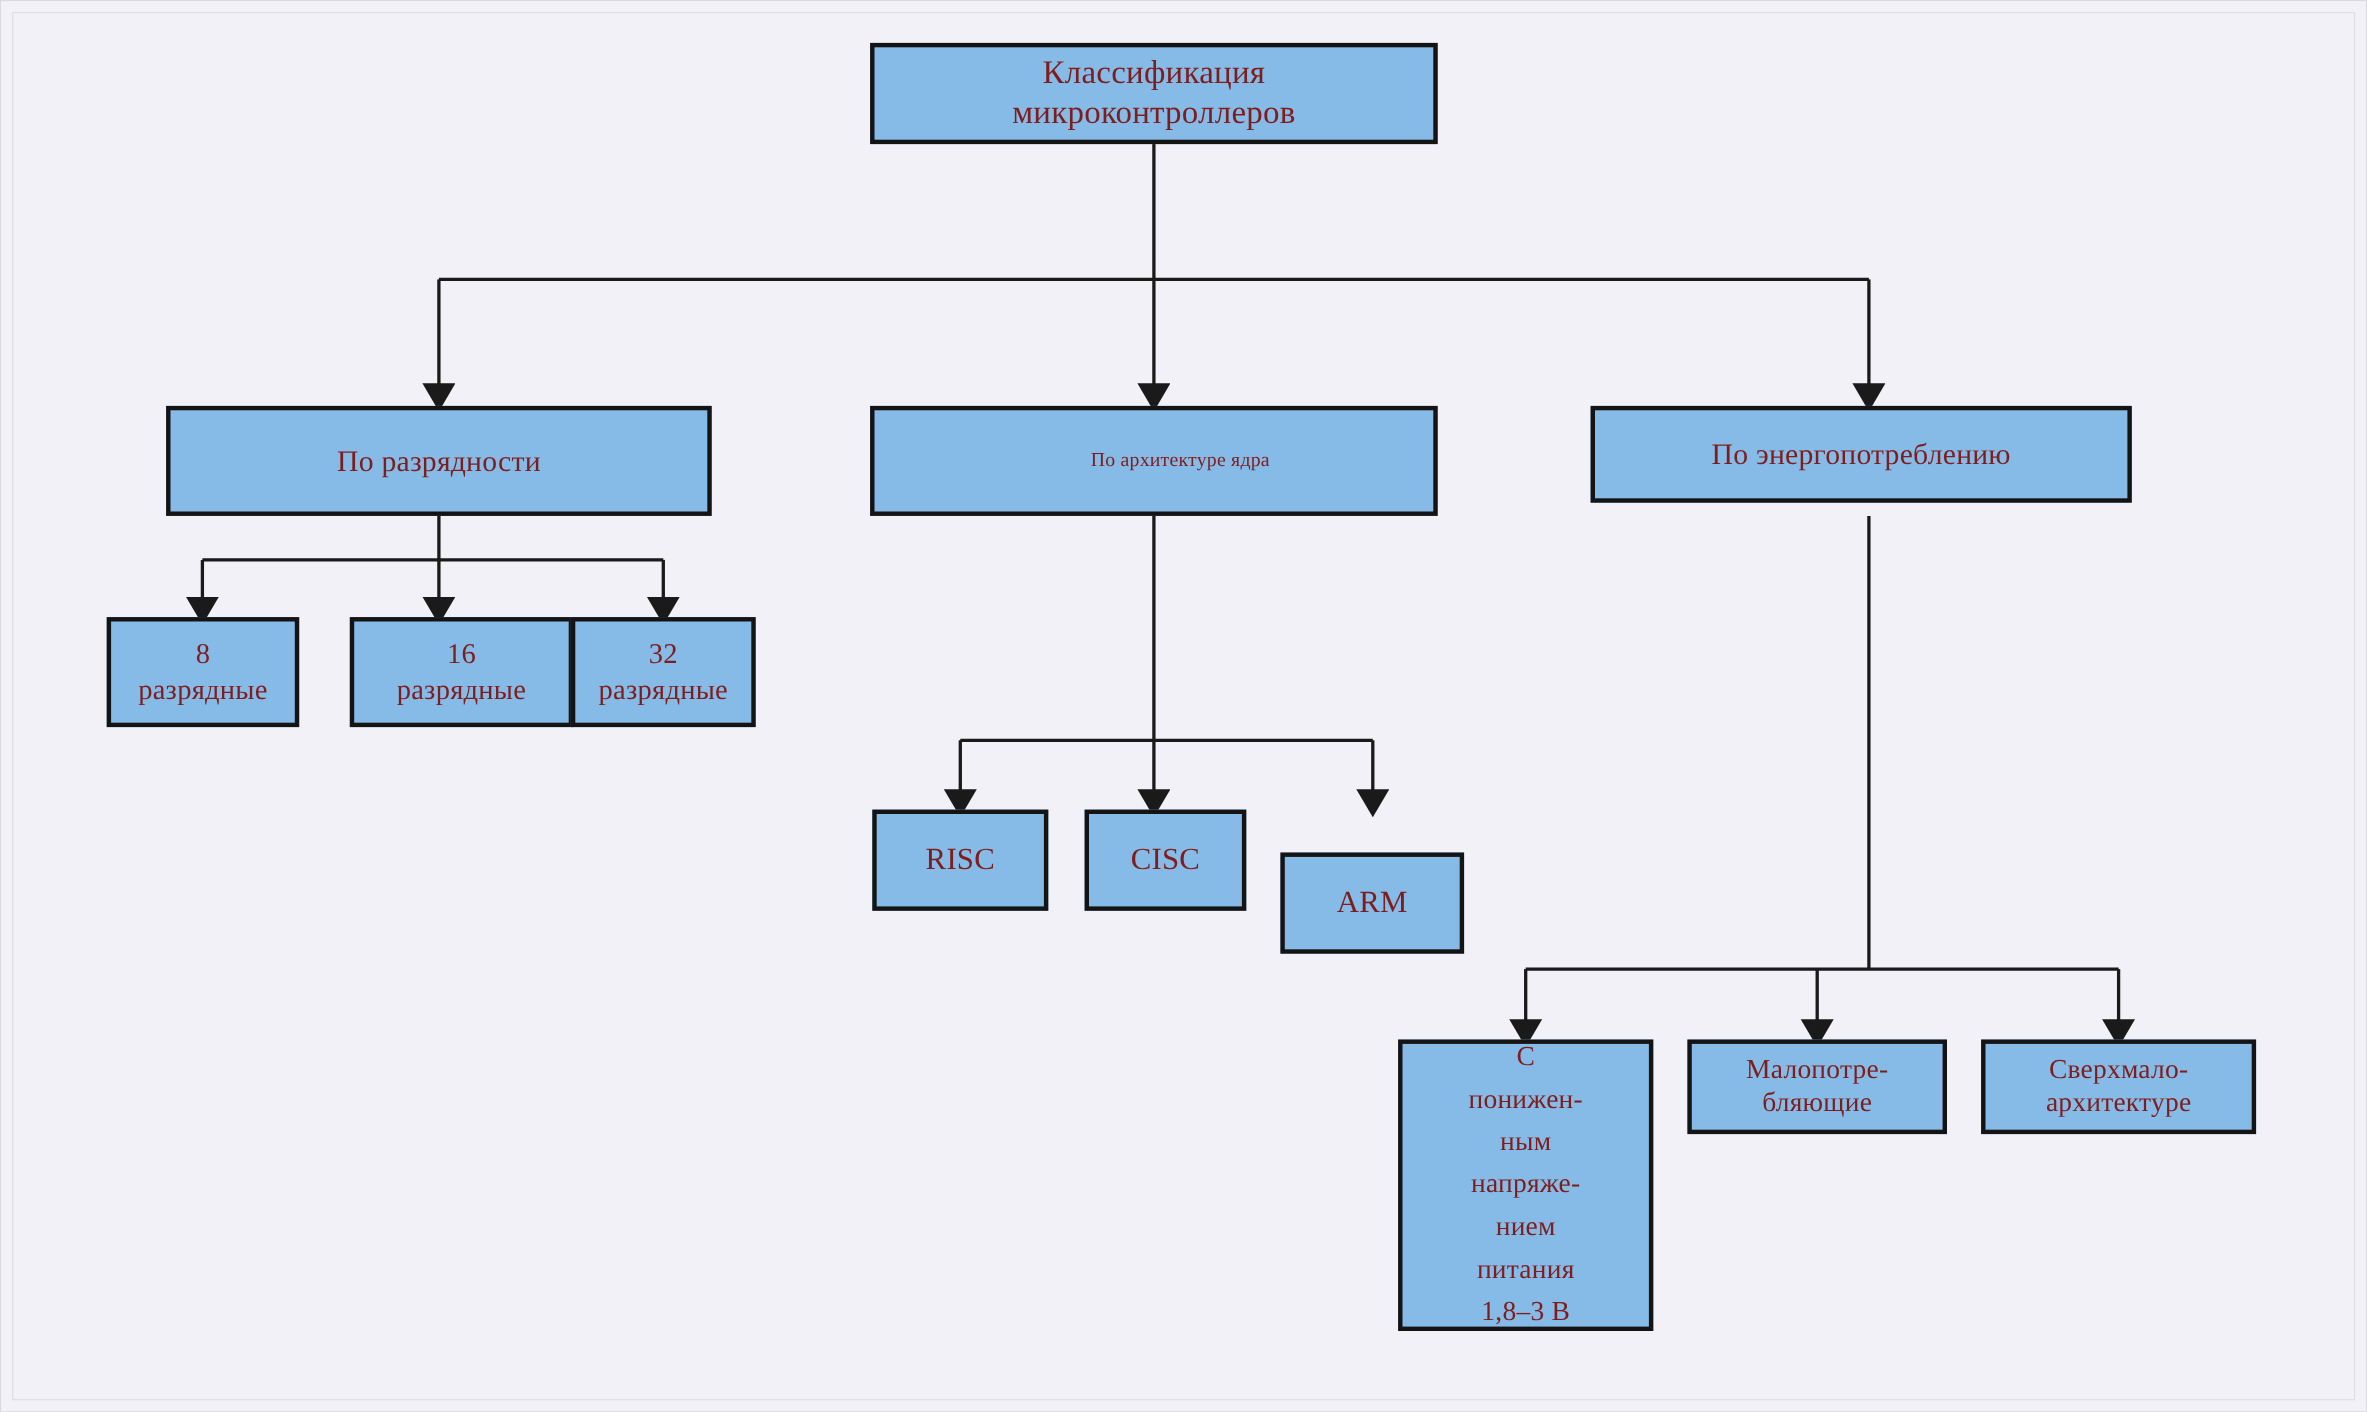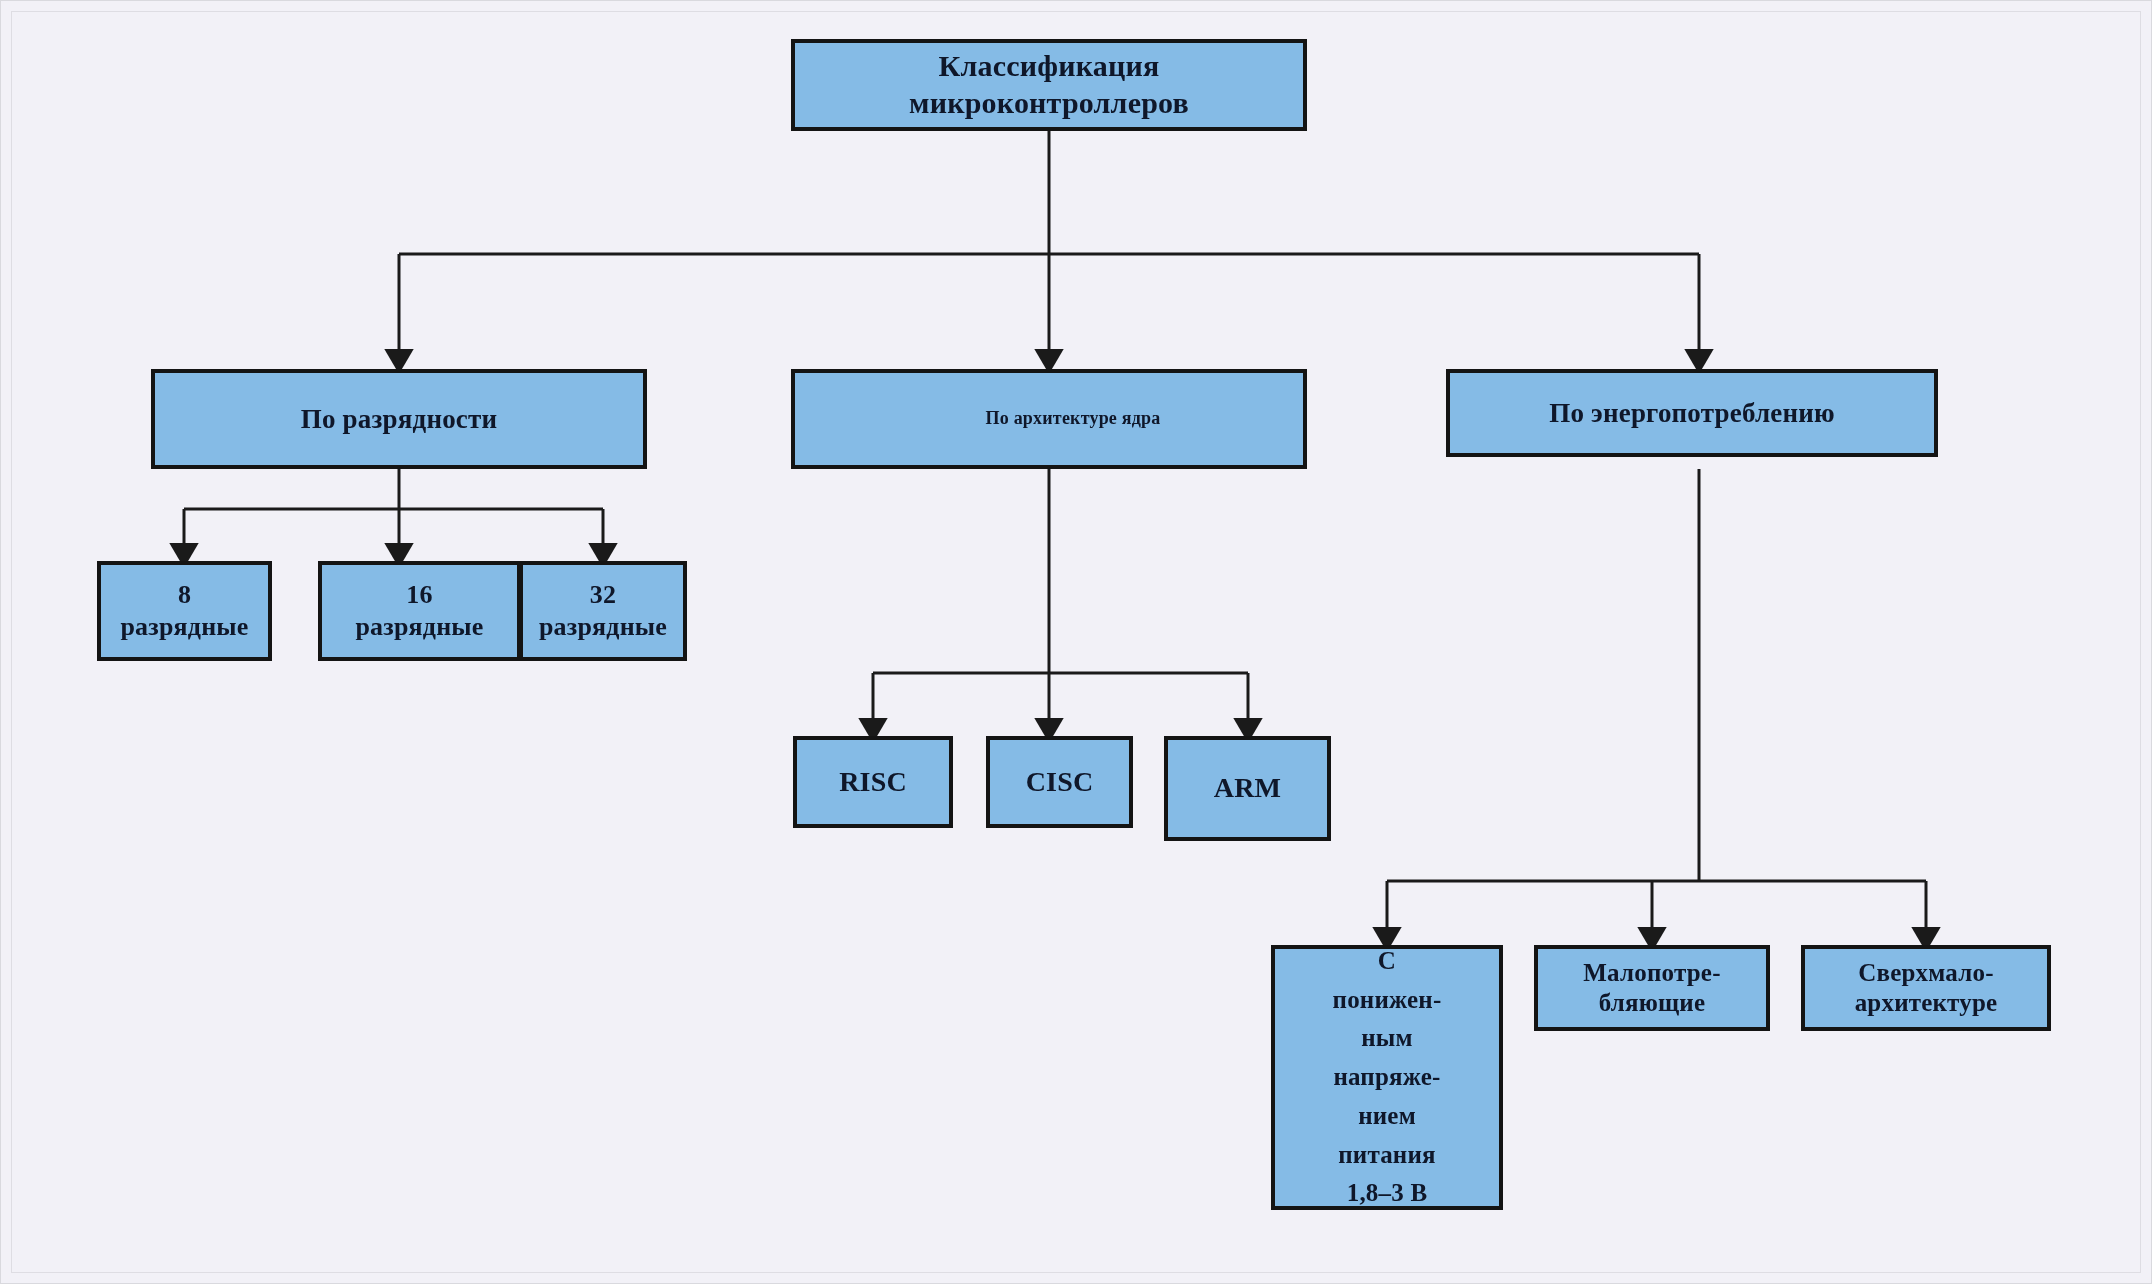--- a/index.html
+++ b/index.html
@@ -36,22 +36,22 @@
   }
   .node {
     position: absolute;
     background: #85bbe6;
     border: 4px solid #141414;
     box-sizing: border-box;
     display: flex;
     align-items: center;
     justify-content: center;
     text-align: center;
-    color: #0f172a;
-    font-weight: bold;
+    color: #7f1d1d;
+    font-weight: normal;
     line-height: 1.22;
     letter-spacing: 0.2px;
   }
   .node .label {
     display: block;
     width: 100%;
     padding: 0 6px;
     box-sizing: border-box;
     white-space: pre-line;
   }
@@ -59,21 +59,21 @@
   .n-bits      { left: 150px;  top: 368px;  width: 496px; height: 100px; font-size: 27px; align-items: center; }
   .n-arch      { left: 790px;  top: 368px;  width: 516px; height: 100px; font-size: 18px; padding-left: 48px; }
   .n-power     { left: 1445px; top: 368px;  width: 492px; height: 88px; font-size: 27px; text-align: center; }
 
   .n-b8        { left: 96px;   top: 560px;  width: 175px; height: 100px; font-size: 26px; }
   .n-b16       { left: 317px;  top: 560px;  width: 203px; height: 100px; font-size: 26px; }
   .n-b32       { left: 518px;  top: 560px;  width: 168px; height: 100px; font-size: 26px; }
 
   .n-cisc      { left: 792px;  top: 735px;  width: 160px; height: 92px;  font-size: 28px; }
   .n-risc      { left: 985px;  top: 735px;  width: 147px; height: 92px;  font-size: 28px; }
-  .n-arm       { left: 1163px; top: 735px;  width: 167px; height: 105px;  font-size: 28px; }
+  .n-arm       { left: 1163px; top: 774px;  width: 167px; height: 92px;  font-size: 28px; }
 
   .n-lowvolt   { left: 1270px; top: 944px;  width: 232px; height: 265px; font-size: 25px; line-height: 1.55; }
   .n-lowpower  { left: 1533px; top: 944px;  width: 236px; height: 86px;  font-size: 25px; }
   .n-ultralow  { left: 1800px; top: 944px;  width: 250px; height: 86px;  font-size: 25px; }
 </style>
 </head>
 <body>
 
 <div id="page">
 

